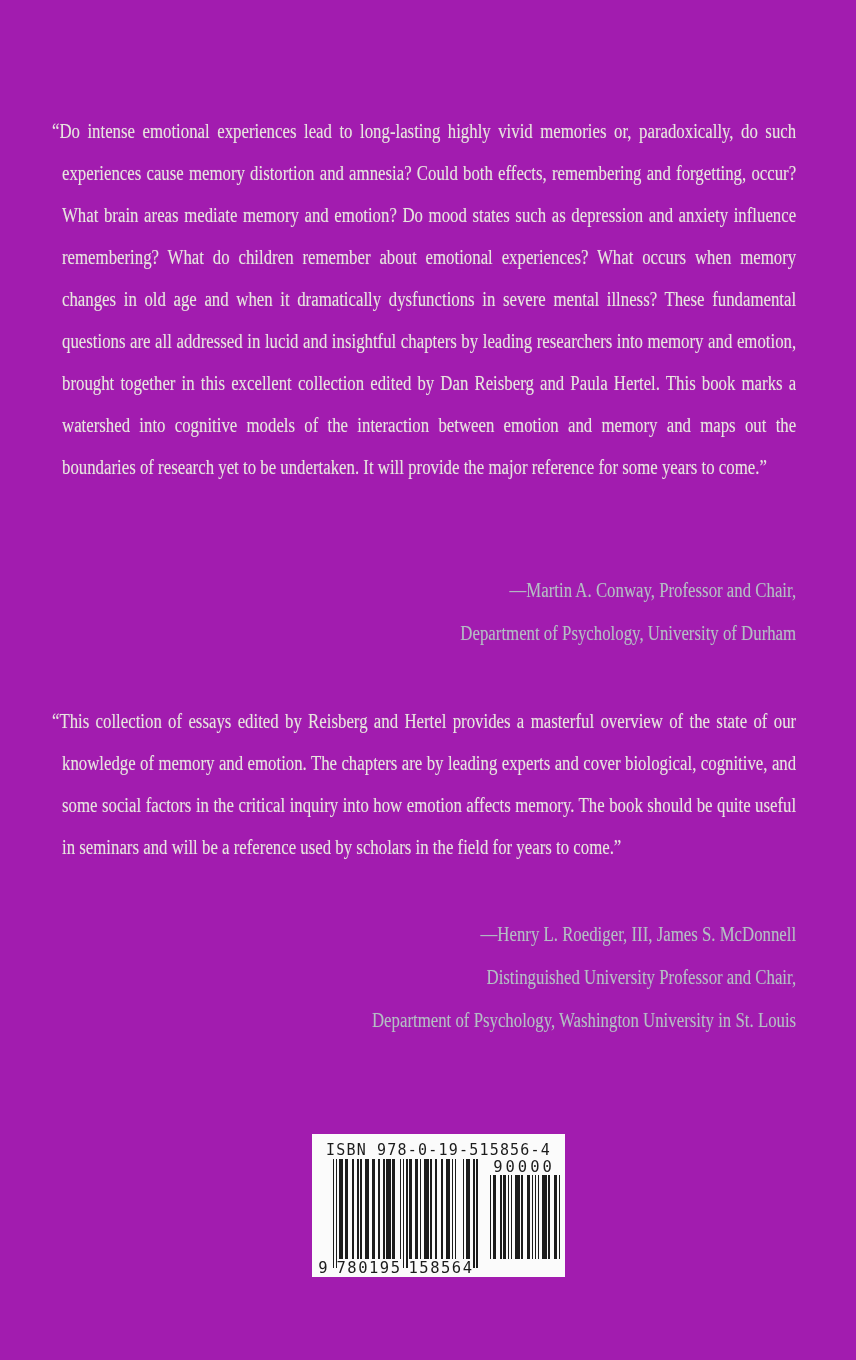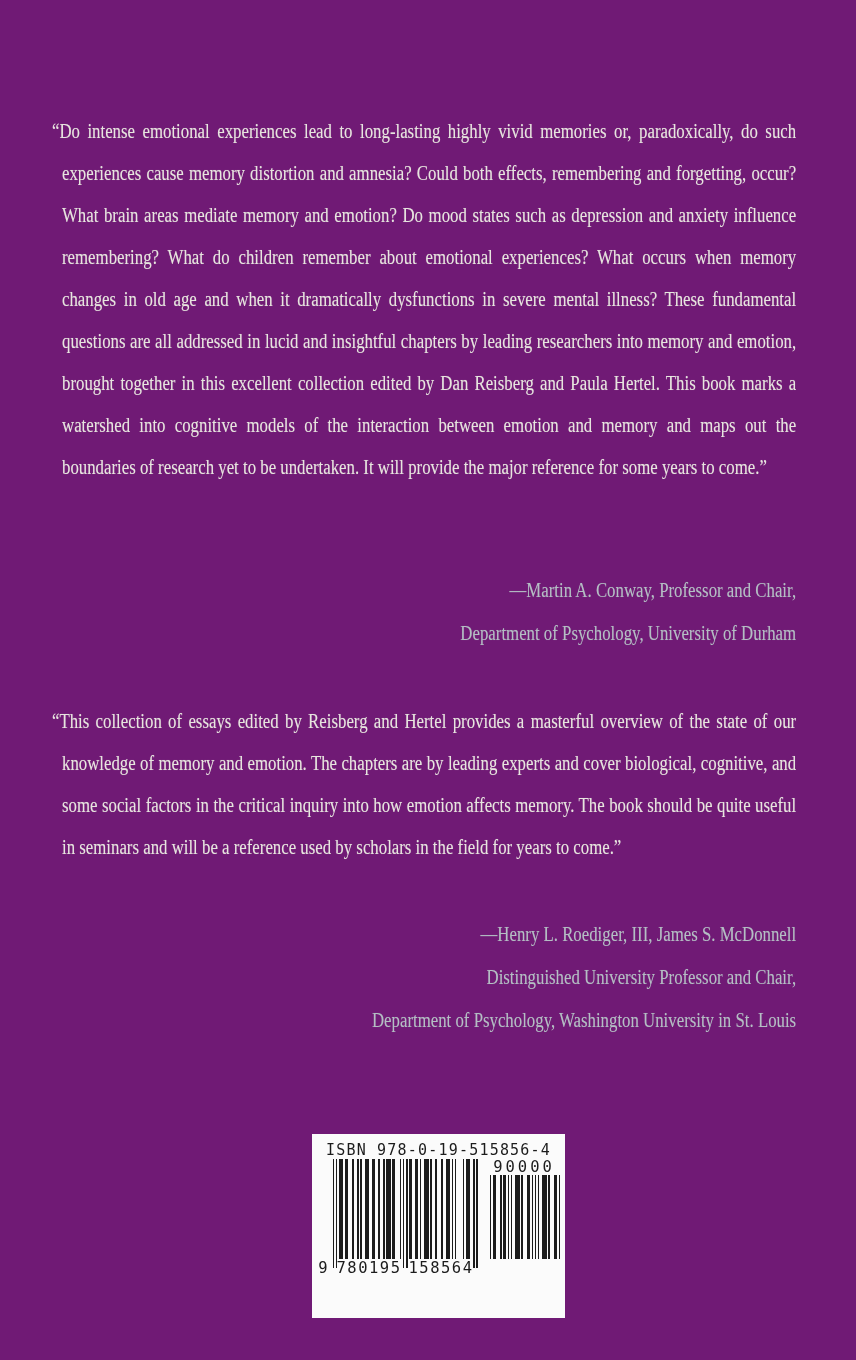--- a/index.html
+++ b/index.html
@@ -1,20 +1,20 @@
 <!DOCTYPE html>
 <html><head>
 <meta charset="utf-8">
 <style>
   html, body { margin: 0; padding: 0; background: #111; }
   .cover {
     position: relative;
     width: 856px;
     height: 1360px;
-    background: #701a75;
+    background: #a21caf;
     overflow: hidden;
     font-family: "Liberation Serif", serif;
   }
   .block {
     position: absolute;
     left: 62px;
     width: 874px;              
     transform: scaleX(0.84);
     transform-origin: 0 0;
   }
@@ -35,21 +35,21 @@
   }
   .q1 { top: 110px; }
   .a1 { top: 569px; }
   .q2 { top: 700px; }
   .a2 { top: 913px; }
   .barcode-box {
     position: absolute;
     left: 312px;
     top: 1134px;
     width: 253px;
-    height: 184px;
+    height: 143px;
     background: #fbfbfb;
   }
   .barcode-box svg { display: block; width: 253px; height: 143px; }
   .bc-text {
     font-family: "DejaVu Sans Mono", monospace;
     fill: #1c1c1c;
   }
 </style>
 </head>
 <body>

